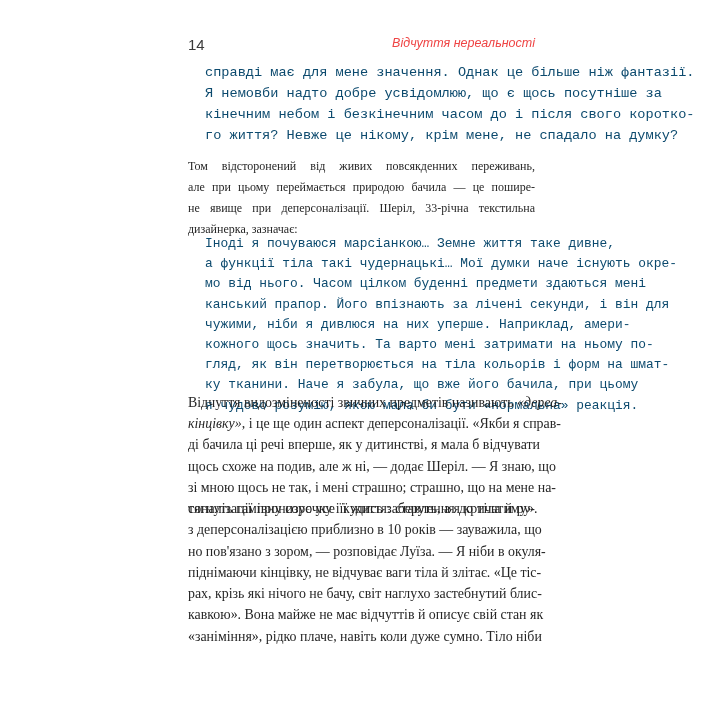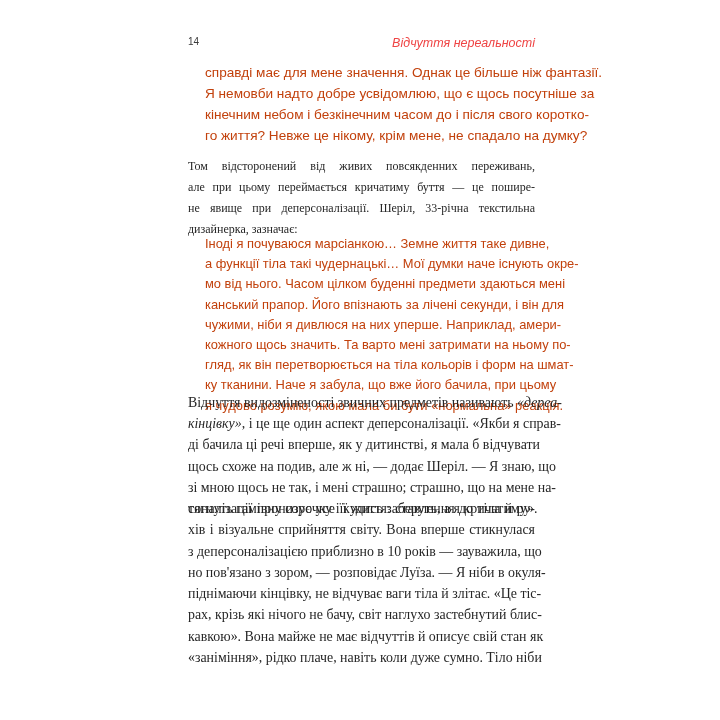--- a/index.html
+++ b/index.html
@@ -1,22 +1,22 @@
 <!DOCTYPE html>
 <html><head>
   <meta charset="utf-8">
   <style>
     html, body { margin: 0; padding: 0; background: #ffffff; }
     body { width: 720px; height: 720px; position: relative; overflow: hidden; color: #1f1f1f; }
     .page { position: absolute; left: 0; top: 0; width: 720px; height: 720px; background: #ffffff; }
     .header { position: absolute; top: 36px; left: 188px; width: 347px; height: 18px; }
-    .page-number { position: absolute; left: 0; top: 0; font-family: "Liberation Sans", sans-serif; font-size: 10px; color: #3a3a3a; }
+    .page-number { position: absolute; left: 0; top: 0; font-family: "Liberation Sans", sans-serif; font-size: 15px; color: #3a3a3a; }
     .running-title { position: absolute; right: 0; top: 0; font-family: "Liberation Sans", sans-serif; font-style: italic; font-size: 12.5px; color: #ef4444; }
 
-    .sans-block { position: absolute; font-family: Liberation Sans, sans-serif; color: #c2410c; }
+    .sans-block { position: absolute; font-family: Liberation Mono, monospace; color: #0c4a6e; }
     .serif-block { position: absolute; font-family: "DejaVu Serif", "Liberation Serif", serif; color: #262626; }
 
     .line { display: block; white-space: nowrap; text-align: justify; text-align-last: justify; }
     .line.last { text-align-last: left; }
 
     
     #quote-top { left: 205px; top: 62px; width: 318px; font-size: 13.6px; line-height: 21px; }
     
     #para-1 { left: 188px; top: 156px; width: 347px; font-size: 12px; line-height: 21px; font-family: "Liberation Serif", serif; }
     
@@ -41,21 +41,21 @@
 
   <div id="quote-top" class="sans-block">
     <span class="line">справді має для мене значення. Однак це більше ніж фантазії.</span>
     <span class="line">Я немовби надто добре усвідомлюю, що є щось посутніше за</span>
     <span class="line">кінечним небом і безкінечним часом до і після свого коротко-</span>
     <span class="line last">го життя? Невже це нікому, крім мене, не спадало на думку?</span>
   </div>
 
   <div id="para-1" class="serif-block">
     <span class="line">Том відсторонений від живих повсякденних переживань,</span>
-    <span class="line">але при цьому переймається кричатиму буття — це пошире-</span>
+    <span class="line">але при цьому переймається природою бачила — це пошире-</span>
     <span class="line">не явище при деперсоналізації. Шеріл, 33-річна текстильна</span>
     <span class="line last">дизайнерка, зазначає:</span>
   </div>
 
   <div id="quote-mid" class="sans-block">
     <span class="line">Іноді я почуваюся марсіанкою… Земне життя таке дивне,</span>
     <span class="line">а функції тіла такі чудернацькі… Мої думки наче існують окре-</span>
     <span class="line">мо від нього. Часом цілком буденні предмети здаються мені</span>
     <span class="line">канський прапор. Його впізнають за лічені секунди, і він для</span>
     <span class="line">чужими, ніби я дивлюся на них уперше. Наприклад, амери-</span>
@@ -69,21 +69,20 @@
     <span class="line"><span>Відчуття видозміненості звичних предметів називають </span><span class="em">«дереа-</span></span>
     <span class="line"><span class="em">кінцівку»</span><span>, і це ще один аспект деперсоналізації. «Якби я справ-</span></span>
     <span class="line">ді бачила ці речі вперше, як у дитинстві, я мала б відчувати</span>
     <span class="line">щось схоже на подив, але ж ні, — додає Шеріл. — Я знаю, що</span>
     <span class="line">зі мною щось не так, і мені страшно; страшно, що на мене на-</span>
     <span class="line last">тягнуть гамівну сорочку і кудись заберуть, а я кричатиму».</span>
   </div>
 
   <div id="para-3" class="serif-block">
     <span class="line">соналізації пронизує усе її життя: ставлення до тіла й ру-</span>
-    <span class="line">хів і візуальне сприйняття світу. Вона вперше стикнулася</span>
     <span class="line">з деперсоналізацією приблизно в 10 років — зауважила, що</span>
     <span class="line">но пов'язано з зором, — розповідає Луїза. — Я ніби в окуля-</span>
     <span class="line">піднімаючи кінцівку, не відчуває ваги тіла й злітає. «Це тіс-</span>
     <span class="line">рах, крізь які нічого не бачу, світ наглухо застебнутий блис-</span>
     <span class="line">кавкою». Вона майже не має відчуттів й описує свій стан як</span>
     <span class="line">«заніміння», рідко плаче, навіть коли дуже сумно. Тіло ніби</span>
   </div>
 
 </div>
 

